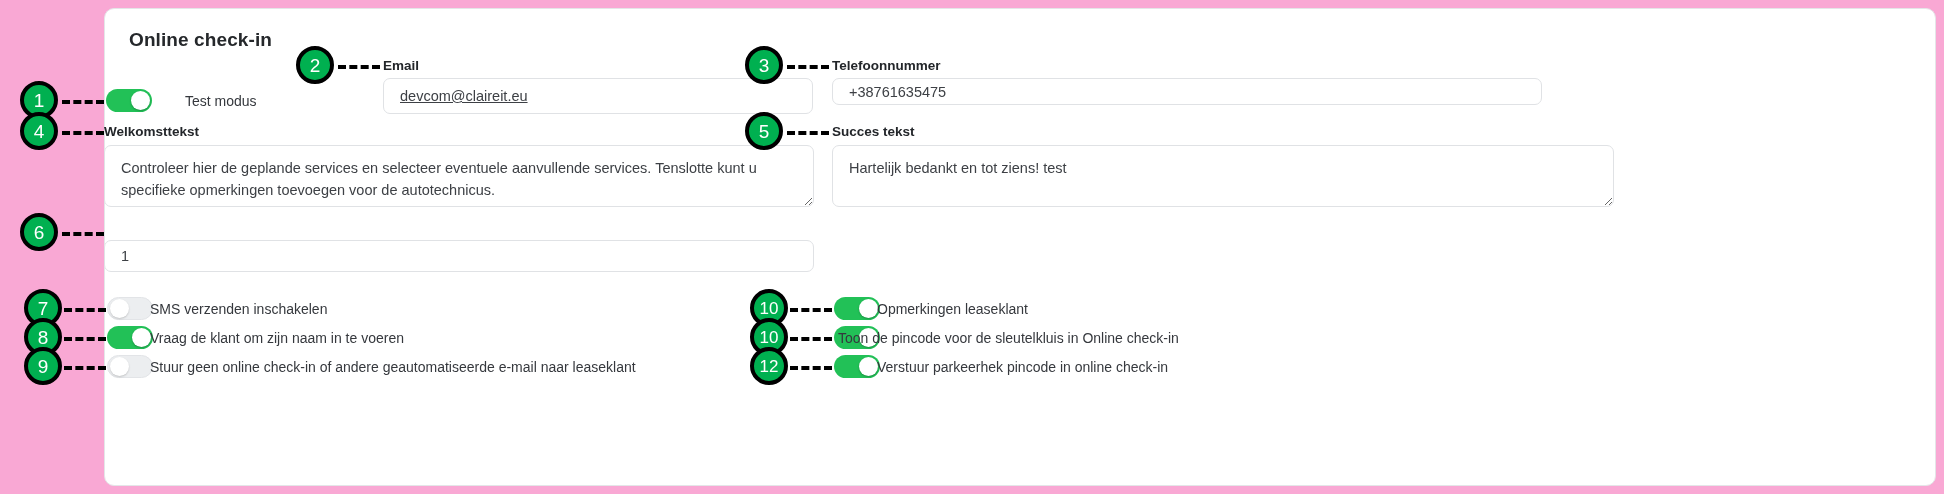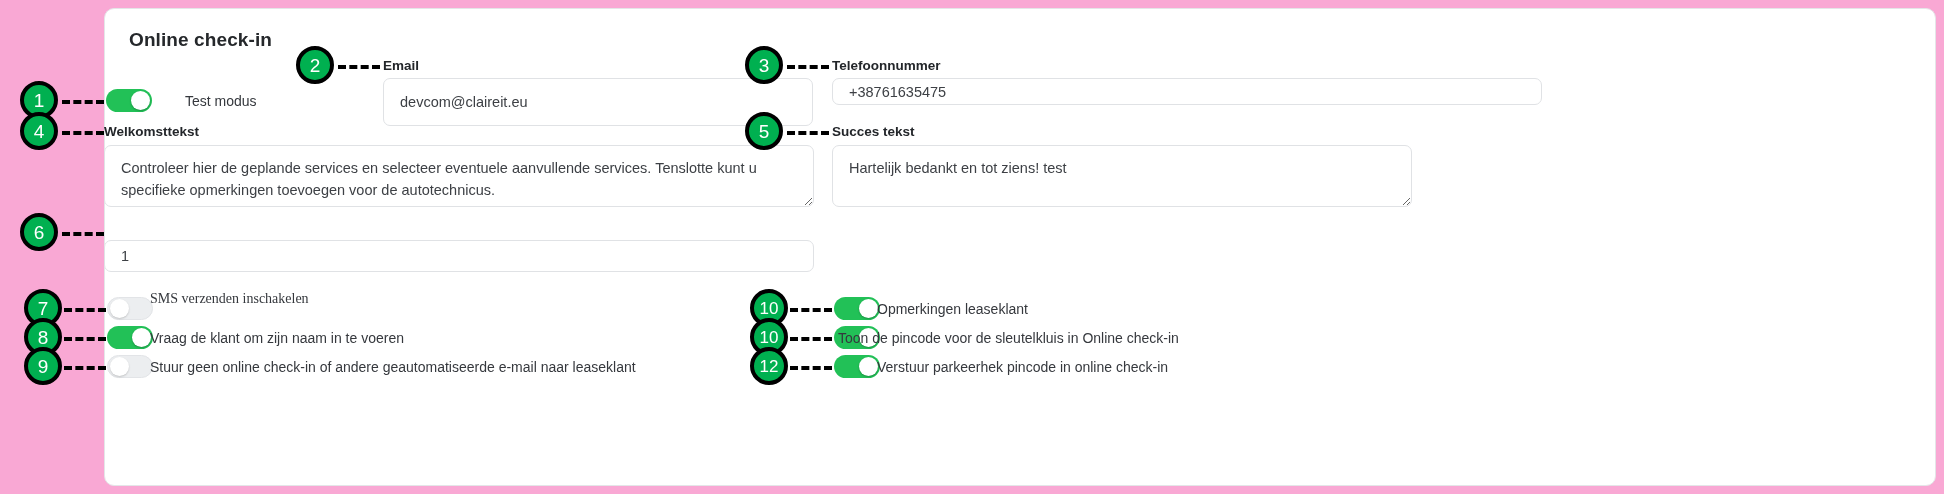--- a/index.html
+++ b/index.html
@@ -136,51 +136,51 @@
 
   <div class="toggle on" style="left:106px; top:89px;">
     <div class="knob"></div>
   </div>
   <div class="tlabel" style="left:165px; top:93px;margin-left:20px;">Test modus</div>
 
   <div class="badge" style="left:296px; top:46px;">2</div>
   <div class="dash" style="left:338px; top:65px; width:42px;"></div>
 
   <div class="flabel" style="left:383px; top:58px;">Email</div>
-  <input class="tinput" style="left: 383px; top: 78px; width: 430px; height: 48px;" value="devcom@claireit.eu">
+  <input class="tinput" style="left: 383px; top: 78px; width: 430px; height: 36px; text-decoration: underline;" value="devcom@claireit.eu">
 
   <div class="badge" style="left:745px; top:46px;">3</div>
   <div class="dash" style="left:787px; top:65px; width:42px;"></div>
 
   <div class="flabel" style="left:832px; top:58px;">Telefoonnummer</div>
   <input class="tinput" style="left: 832px; top: 78px; width: 710px; height: 27px;" value="+38761635475">
 
   <div class="badge" style="left:20px; top:112px;">4</div>
   <div class="dash" style="left:62px; top:131px; width:42px;"></div>
 
   <div class="flabel" style="left:104px; top:124px;">Welkomsttekst</div>
   <textarea class="tarea" style="left: 104px; top: 145px; width: 710px; height: 62px;">Controleer hier de geplande services en selecteer eventuele aanvullende services. Tenslotte kunt u specifieke opmerkingen toevoegen voor de autotechnicus.</textarea>
 
   <div class="badge" style="left:745px; top:112px;">5</div>
   <div class="dash" style="left:787px; top:131px; width:42px;"></div>
 
   <div class="flabel" style="left:832px; top:124px;">Succes tekst</div>
-  <textarea class="tarea" style="left: 832px; top: 145px; width: 580px; height: 62px;">Hartelijk bedankt en tot ziens! test</textarea>
+  <textarea class="tarea" style="left: 832px; top: 145px; width: 782px; height: 62px;">Hartelijk bedankt en tot ziens! test</textarea>
 
   <div class="badge" style="left:20px; top:213px;">6</div>
   <div class="dash" style="left:62px; top:232px; width:42px;"></div>
 
   <input class="tinput" style="left: 104px; top: 240px; width: 710px; height: 32px;" value="1">
 
   <div class="badge" style="left:24px; top:289px;">7</div>
   <div class="dash" style="left:64px; top:308px; width:42px;"></div>
   <div class="toggle off" style="left:107px; top:297px;">
     <div class="knob"></div>
   </div>
-  <div class="tlabel" style="left:150px; top:291px;font-family:Liberation Serif, serif;">SMS verzenden inschakelen</div>
+  <div class="tlabel" style="left:150px; top:301px;">SMS verzenden inschakelen</div>
 
   <div class="badge" style="left:24px; top:318px;">8</div>
   <div class="dash" style="left:64px; top:337px; width:42px;"></div>
   <div class="toggle on" style="left:107px; top:326px;">
     <div class="knob"></div>
   </div>
   <div class="tlabel" style="left:150px; top:330px;">Vraag de klant om zijn naam in te voeren</div>
 
   <div class="badge" style="left:24px; top:347px;">9</div>
   <div class="dash" style="left:64px; top:366px; width:42px;"></div>

